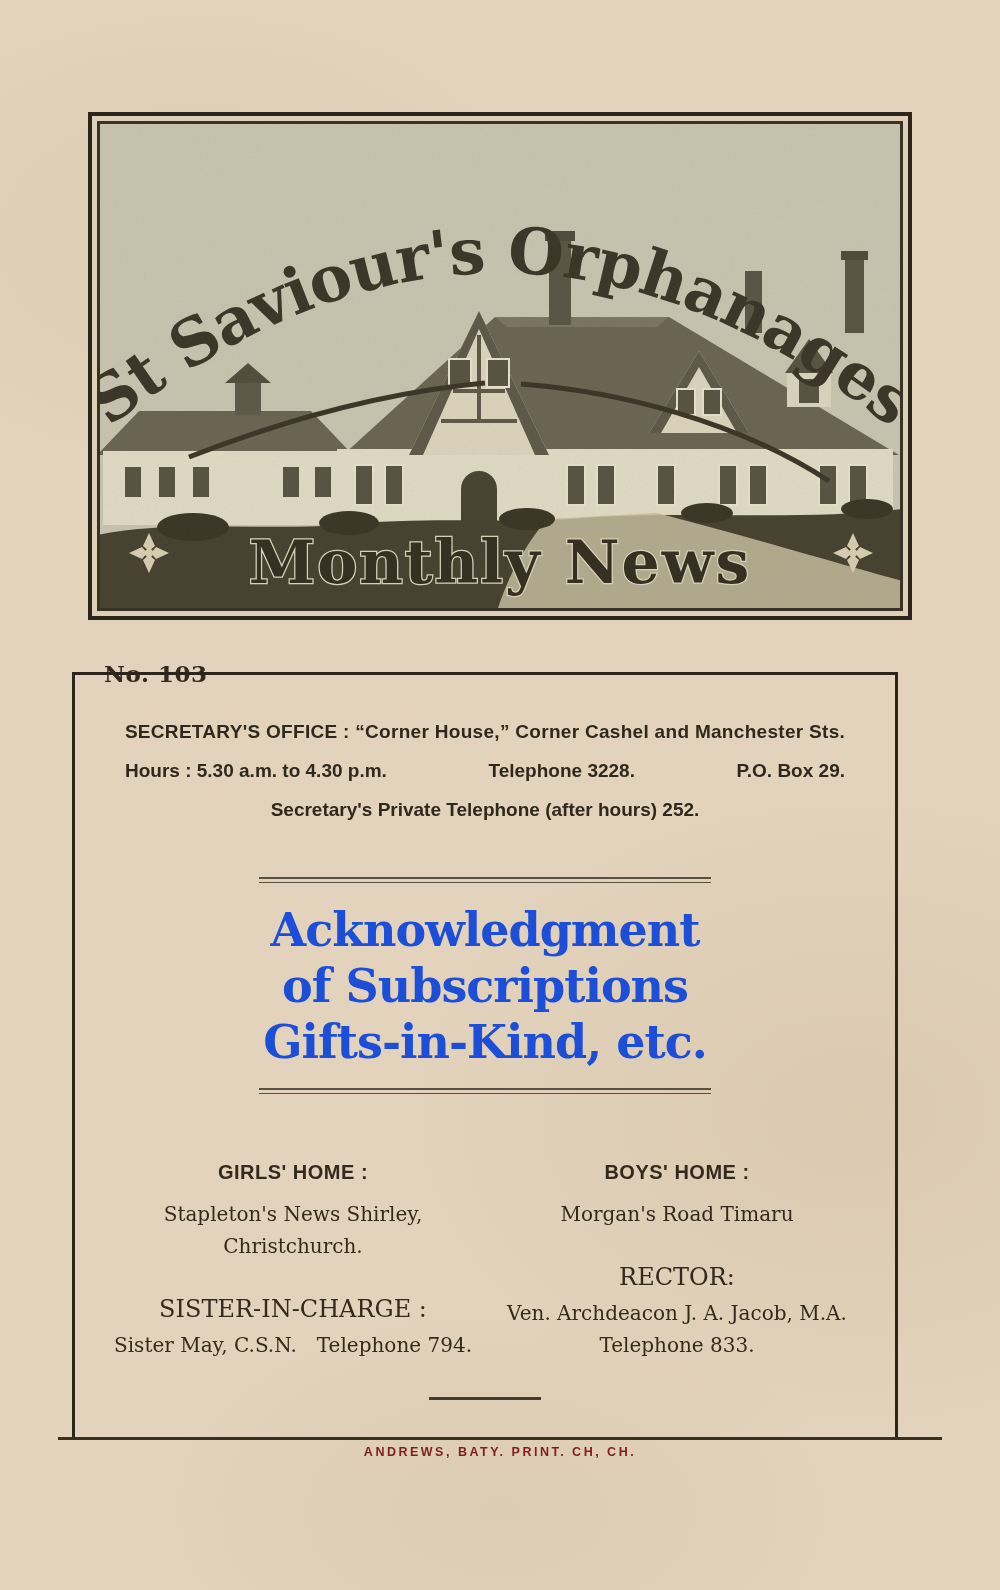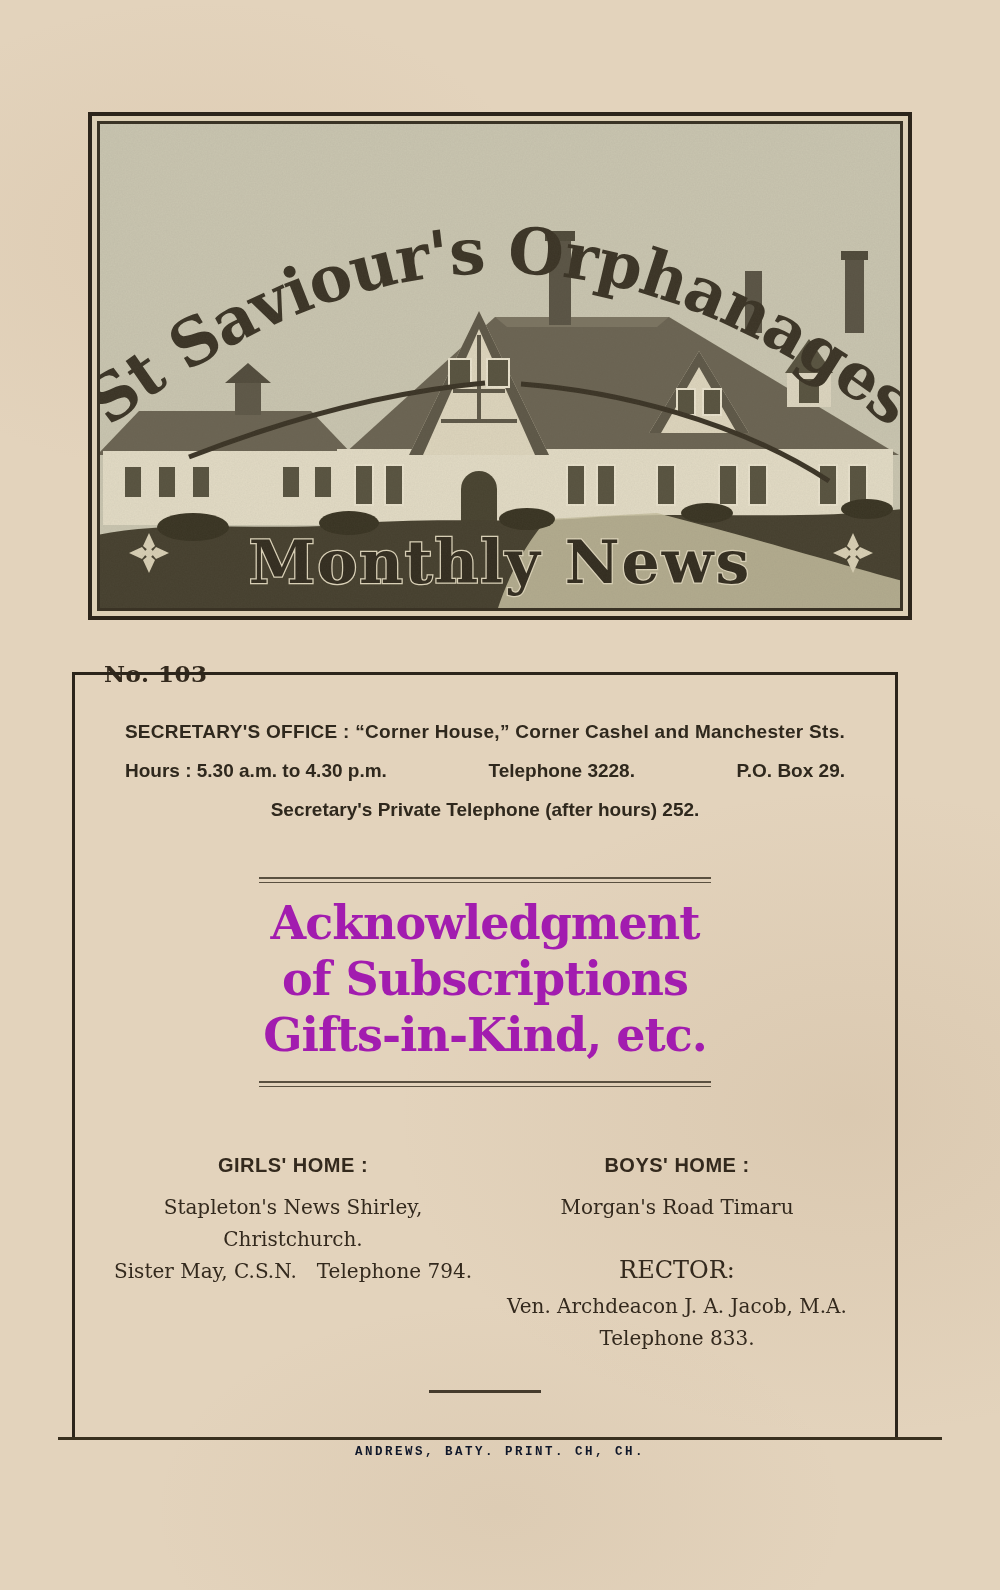--- a/index.html
+++ b/index.html
@@ -51,23 +51,23 @@
   .office-line3{text-align:center;margin-top:17px;}
 
   .double-rule{
     width:452px;margin:0 auto;height:3px;
     border-top:2px solid #5a5040;border-bottom:1px solid #5a5040;
   }
   .rule-1{margin-top:56px;}
   .rule-2{margin-top:18px;}
 
   .ack{
-    margin-top:12px;text-align:center;
+    margin-top:19px;text-align:center;
     font-family:"DejaVu Serif", serif;font-weight:bold;
-    font-size:46px;line-height:1.22;color:#a21caf;
+    font-size:46px;line-height:1.22;color:#1d4ed8;
     letter-spacing:-1px;
   }
 
   .homes{display:flex;margin-top:62px;padding:0 26px;}
   .home-col{flex:1;text-align:center;font-size:20px;line-height:1.6;}
   .home-heading{
     font-family:"Liberation Sans", sans-serif;font-weight:bold;
     font-size:20px;letter-spacing:0.5px;margin-bottom:10px;
   }
   .home-sub{margin-top:28px;font-size:24px;}
@@ -82,22 +82,22 @@
     font-weight:bold;font-size:21px;letter-spacing:0.4px;
   }
 
   
   .footer-rule{
     position:absolute;left:58px;top:1437px;width:884px;height:3px;
     background:#39301f;
   }
   .imprint{
     position:absolute;left:0;right:0;top:1445px;text-align:center;
-    font-family:Liberation Mono, monospace;font-weight:bold;
-    font-size:12.5px;letter-spacing:2.5px;color:#0f172a;
+    font-family:Liberation Sans, sans-serif;font-weight:bold;
+    font-size:12.5px;letter-spacing:2.5px;color:#7f1d1d;
   }
 </style>
 </head>
 <body>
 
 <div class="page">
 
   <div class="masthead-box">
     <svg width="806" height="490" viewBox="0 0 806 490">
       <defs>
@@ -227,20 +227,21 @@
       <div>Gifts-in-Kind, etc.</div>
     </div>
 
     <div class="double-rule rule-2"></div>
 
     <div class="homes">
       <div class="home-col">
         <div class="home-heading">GIRLS' HOME :</div>
         <div class="home-line">Stapleton's News Shirley,</div>
         <div class="home-line">Christchurch.</div>
+        <div class="home-sub">SISTER-IN-CHARGE :</div>
         <div class="home-line">Sister May, C.S.N.  Telephone 794.</div>
       </div>
       <div class="home-col">
         <div class="home-heading">BOYS' HOME :</div>
         <div class="home-line">Morgan's Road Timaru</div>
         <div class="home-sub">RECTOR:</div>
         <div class="home-line">Ven. Archdeacon J. A. Jacob, M.A.</div>
         <div class="home-line">Telephone 833.</div>
       </div>
     </div>

